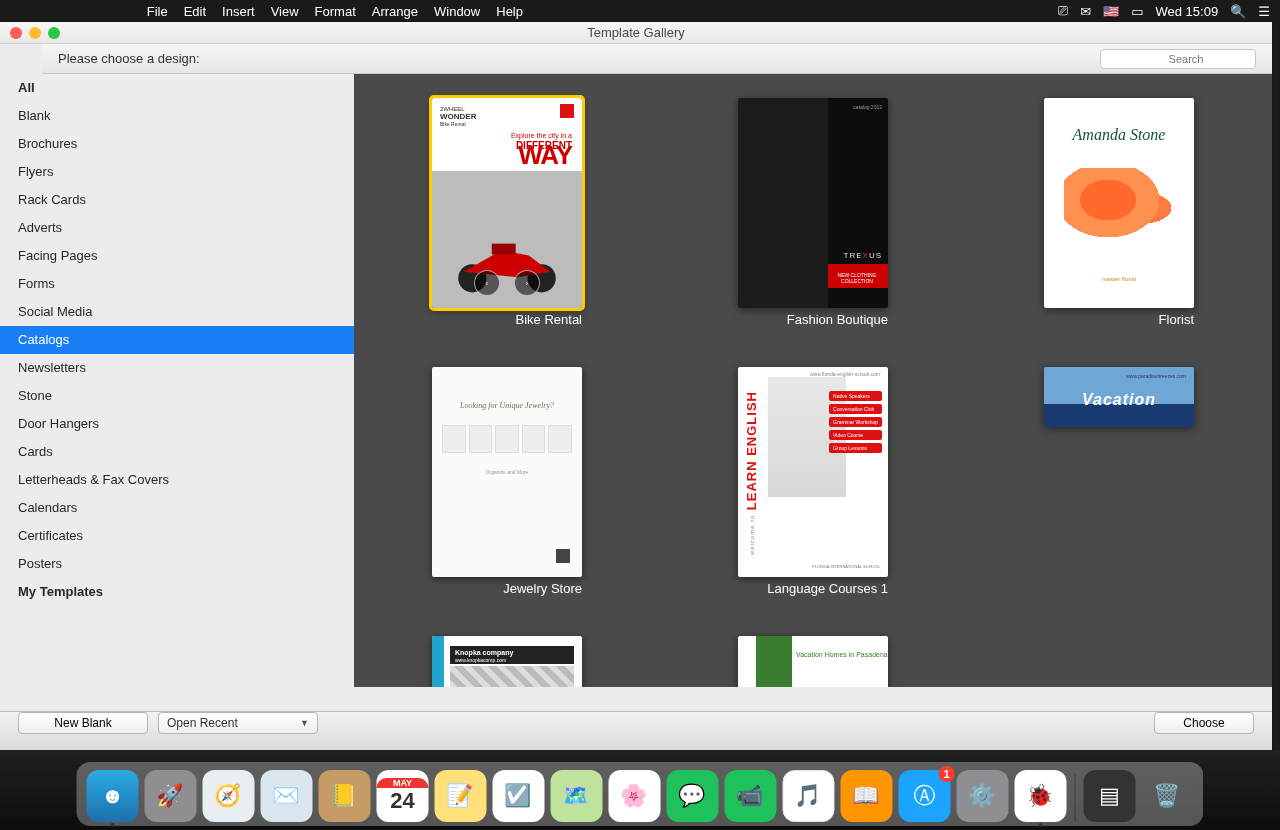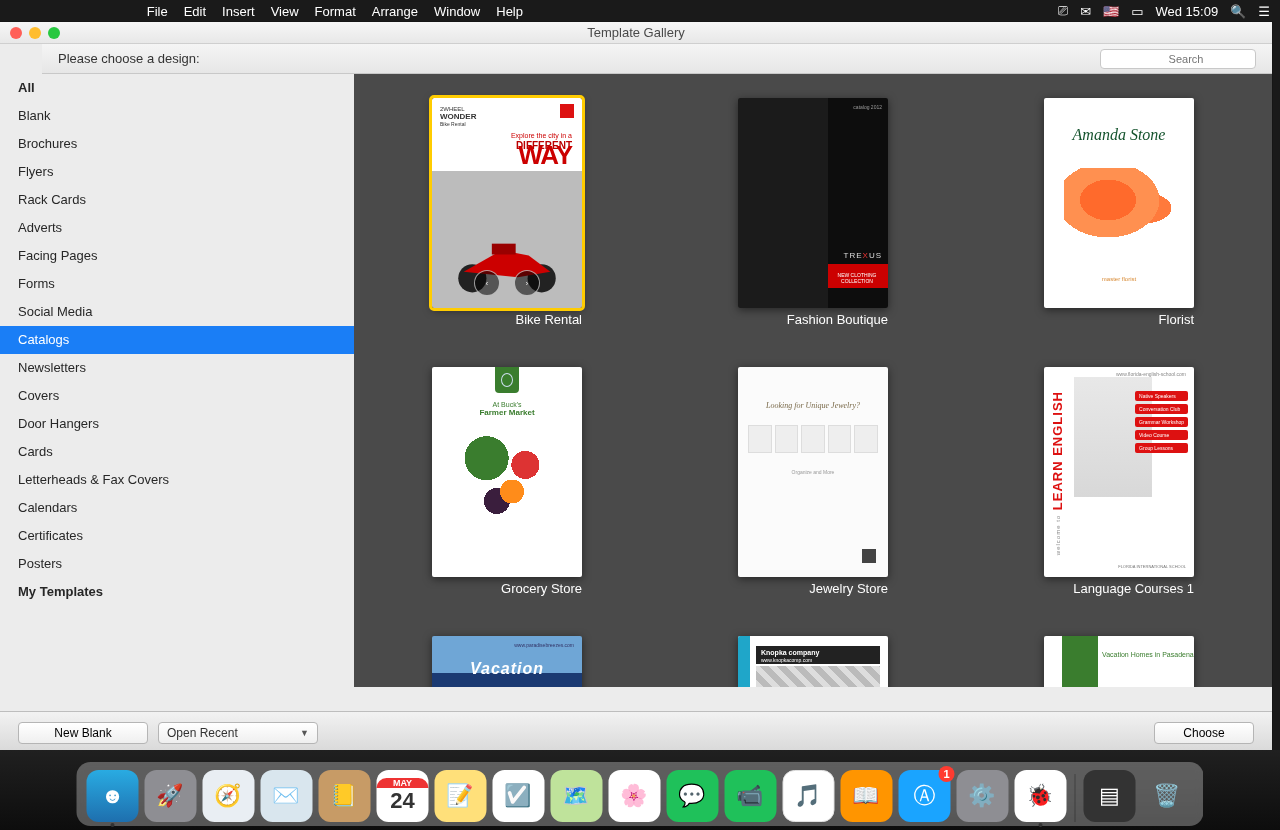--- a/index.html
+++ b/index.html
@@ -105,21 +105,21 @@
 .t-knopka{background:#fff;}
 .t-knopka .edge{position:absolute;left:0;top:0;bottom:0;width:12px;background:#1fa6c9;}
 .t-knopka .hdr{position:absolute;top:10px;left:18px;right:8px;height:18px;background:#222;color:#fff;font-size:7px;padding:3px 5px;}
 .t-knopka .img{position:absolute;top:30px;left:18px;right:8px;height:30px;background:repeating-linear-gradient(45deg,#bbb 0 6px,#ddd 6px 12px);}
 
 .t-vhomes{background:#fff;}
 .t-vhomes .bar{position:absolute;top:0;left:18px;width:36px;height:60px;background:#3a7d2e;}
 .t-vhomes .txt{position:absolute;top:14px;left:58px;font-size:7px;color:#3a7d2e;line-height:1.3;}
 
 
-.footer{height:42px;background:linear-gradient(#f2f2f2,#d8d8d8);border-top:1px solid #bdbdbd;display:flex;align-items:center;padding:0 18px;gap:10px;margin-top:24px;}
+.footer{height:42px;background:linear-gradient(#f2f2f2,#d8d8d8);border-top:1px solid #bdbdbd;display:flex;align-items:flex-start;padding:0 18px;gap:10px;margin-top:24px;}
 .btn{height:22px;padding:0 14px;font-size:12px;background:linear-gradient(#fff,#efefef);border:1px solid #b5b5b5;border-radius:4px;display:flex;align-items:center;cursor:default;}
 .select{height:22px;width:160px;font-size:12px;background:linear-gradient(#fff,#efefef);border:1px solid #b5b5b5;border-radius:4px;display:flex;align-items:center;padding:0 8px;justify-content:space-between;color:#333;}
 .select .chev{font-size:9px;color:#555;}
 
 
 .d-finder{background:linear-gradient(#29abe2,#1e6fae);} .d-launchpad{background:#8e8e93;} .d-safari{background:#e9eef3;} .d-mail{background:#d9e6ee;} .d-contacts{background:#c79b66;} .d-cal{background:#fff;color:#e33;font-weight:700;flex-direction:column;font-size:10px;} .d-cal .m{background:#e33;color:#fff;width:100%;text-align:center;border-radius:10px 10px 0 0;font-size:9px;} .d-cal .d{font-size:22px;color:#333;} .d-notes{background:#ffe07a;} .d-rem{background:#fff;} .d-maps{background:#bfe39b;} .d-photos{background:#fff;} .d-msg{background:#1fc15a;} .d-ft{background:#1fc15a;} .d-itunes{background:#fff;border:1px solid #e2e2e2;} .d-ibooks{background:#ff9500;} .d-appstore{background:#1aa4ff;} .d-prefs{background:#8e8e93;} .d-sp{background:#fff;} .d-doc{background:#333;} .d-trash{background:transparent;}
 </style>
 </head>
 <body>
 
@@ -177,21 +177,21 @@
           <li>Blank</li>
           <li>Brochures</li>
           <li>Flyers</li>
           <li>Rack Cards</li>
           <li>Adverts</li>
           <li>Facing Pages</li>
           <li>Forms</li>
           <li>Social Media</li>
           <li class="sel">Catalogs</li>
           <li>Newsletters</li>
-          <li>Covers</li>
+          <li>Stone</li>
           <li>Door Hangers</li>
           <li>Cards</li>
           <li>Letterheads &amp; Fax Covers</li>
           <li>Calendars</li>
           <li>Certificates</li>
           <li>Posters</li>
           <li class="bold">My Templates</li>
         </ul>
     </div>
     <div class="gallery">
@@ -227,28 +227,20 @@
           </div>
           <div class="card">
             <div class="thumb t-florist " style="">
               <div class="name">Amanda Stone</div>
               <div class="flower"></div>
               <div class="tag">master florist</div>
             </div>
             <div class="label">Florist</div>
           </div>
           <div class="card">
-            <div class="thumb t-grocery " style="">
-              <div class="tab"></div>
-              <div class="hd">At Buck's<br><b style="font-size:8px">Farmer Market</b></div>
-              <div class="veg"></div>
-            </div>
-            <div class="label">Grocery Store</div>
-          </div>
-          <div class="card">
             <div class="thumb t-jewel " style="">
               <div class="hd">Looking for Unique Jewelry?</div>
               <div class="row">
                 <span></span>
                 <span></span>
                 <span></span>
                 <span></span>
                 <span></span>
               </div>
               <div class="sub">Organize and More</div>

